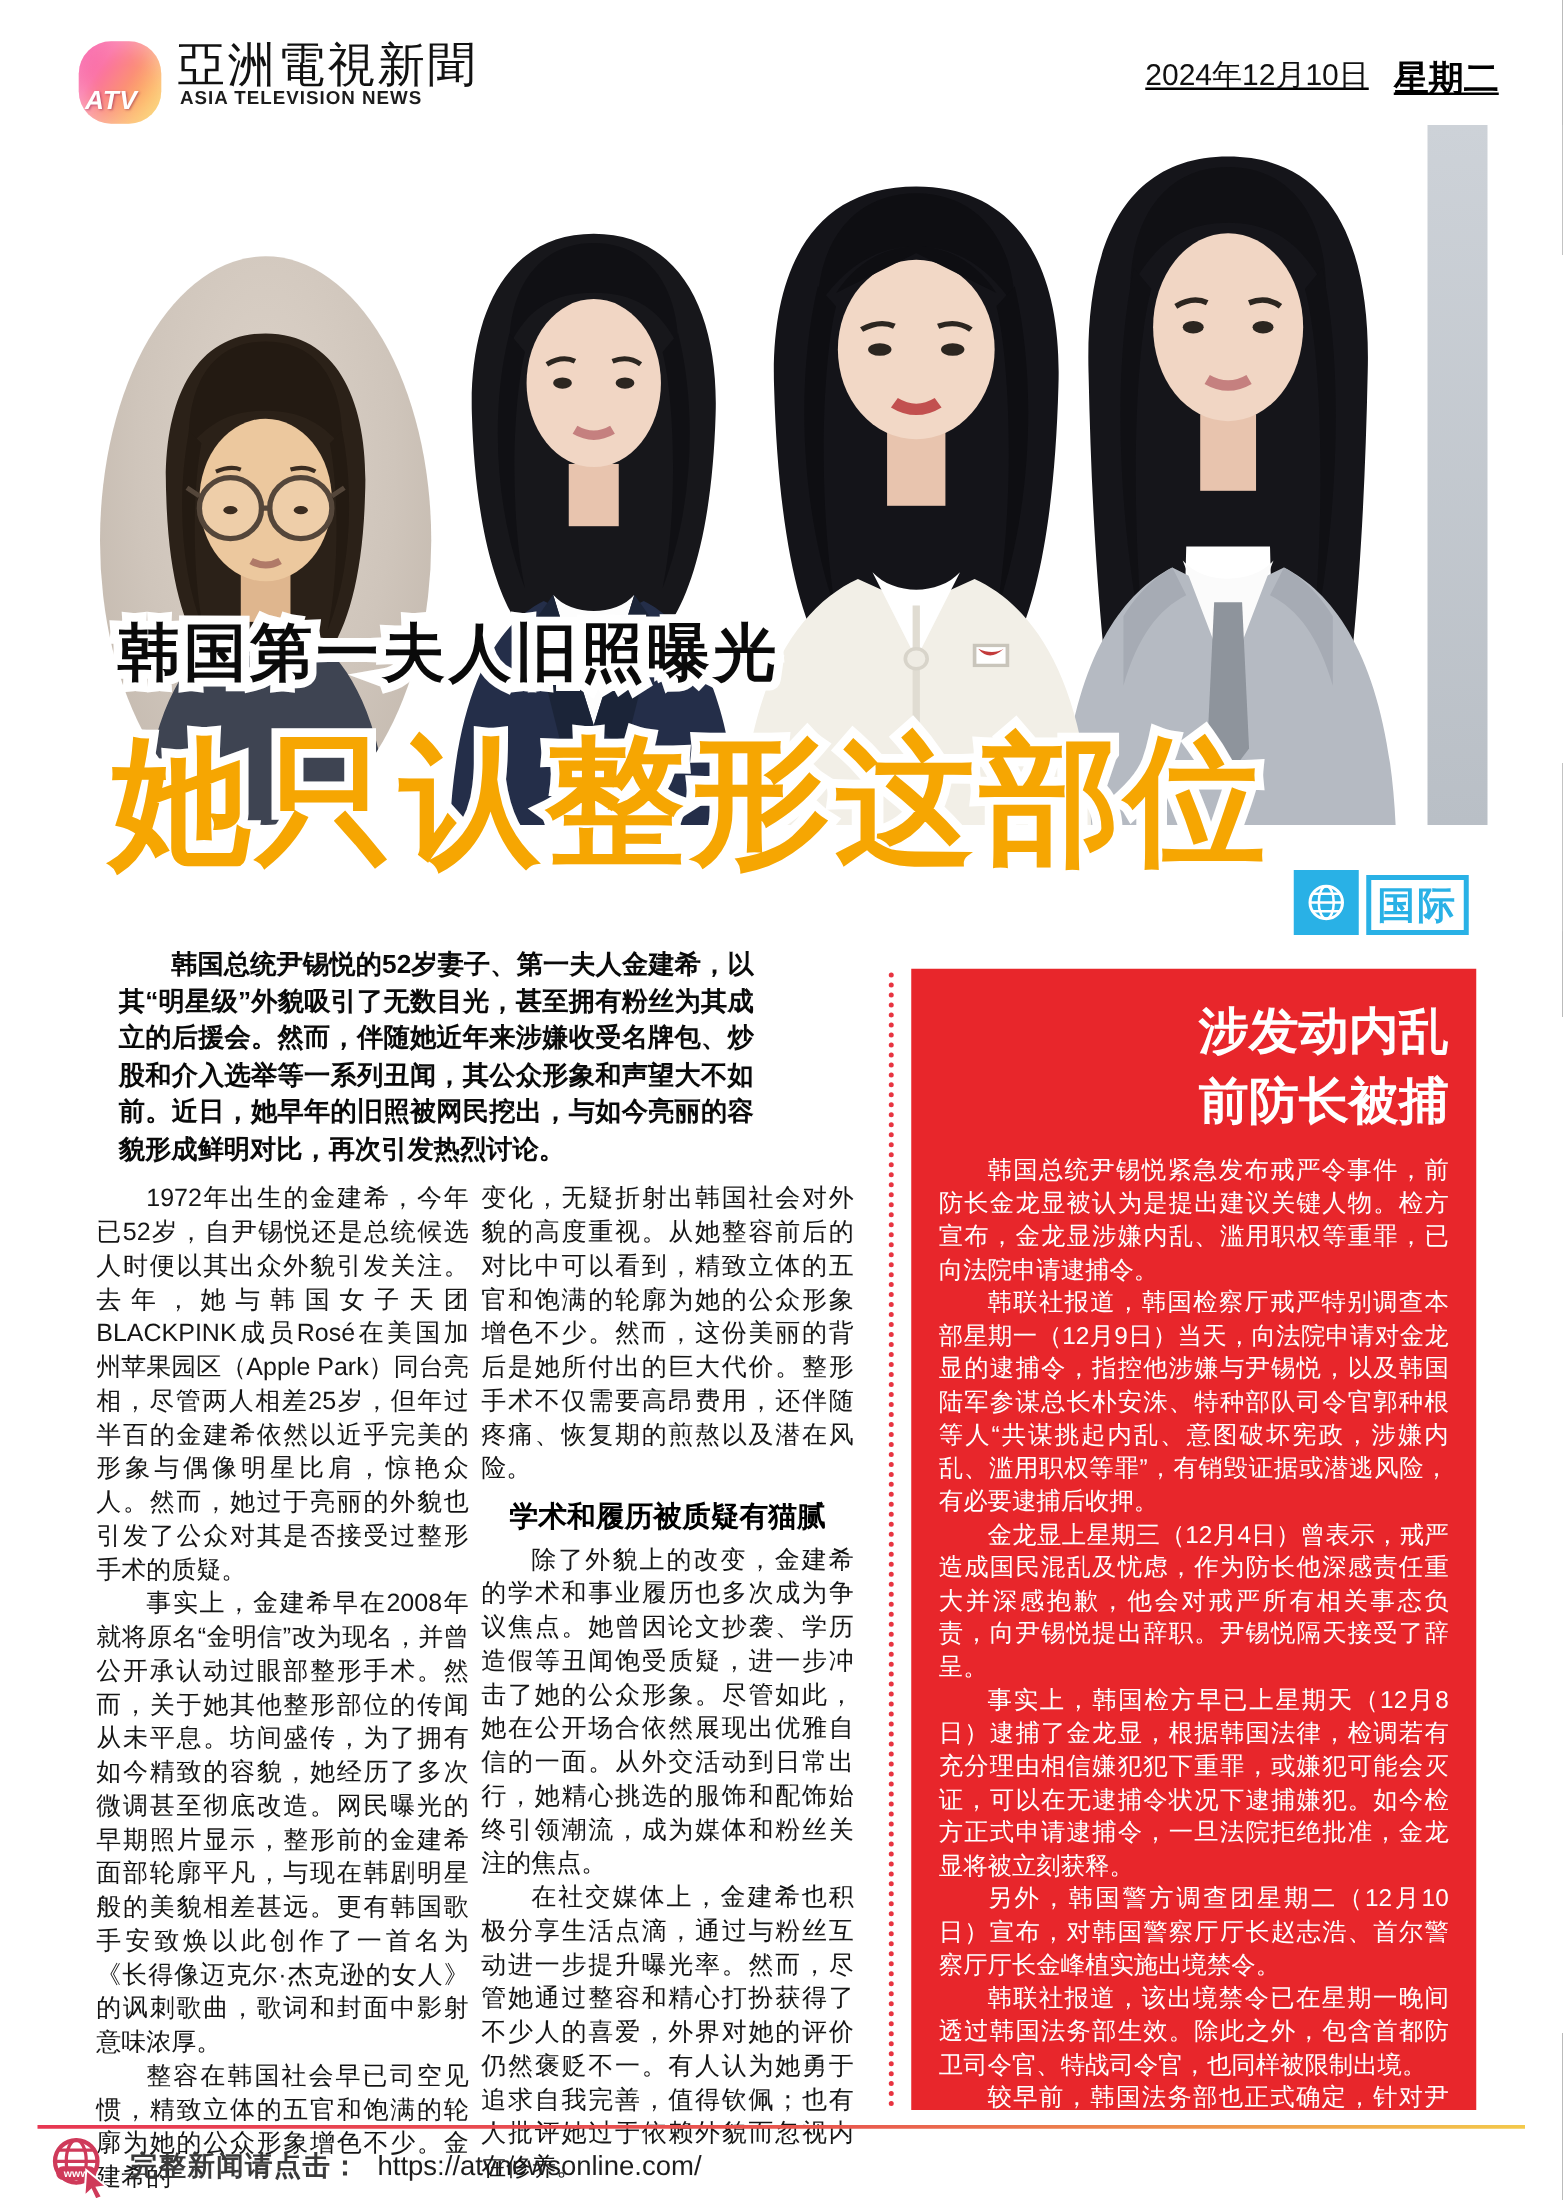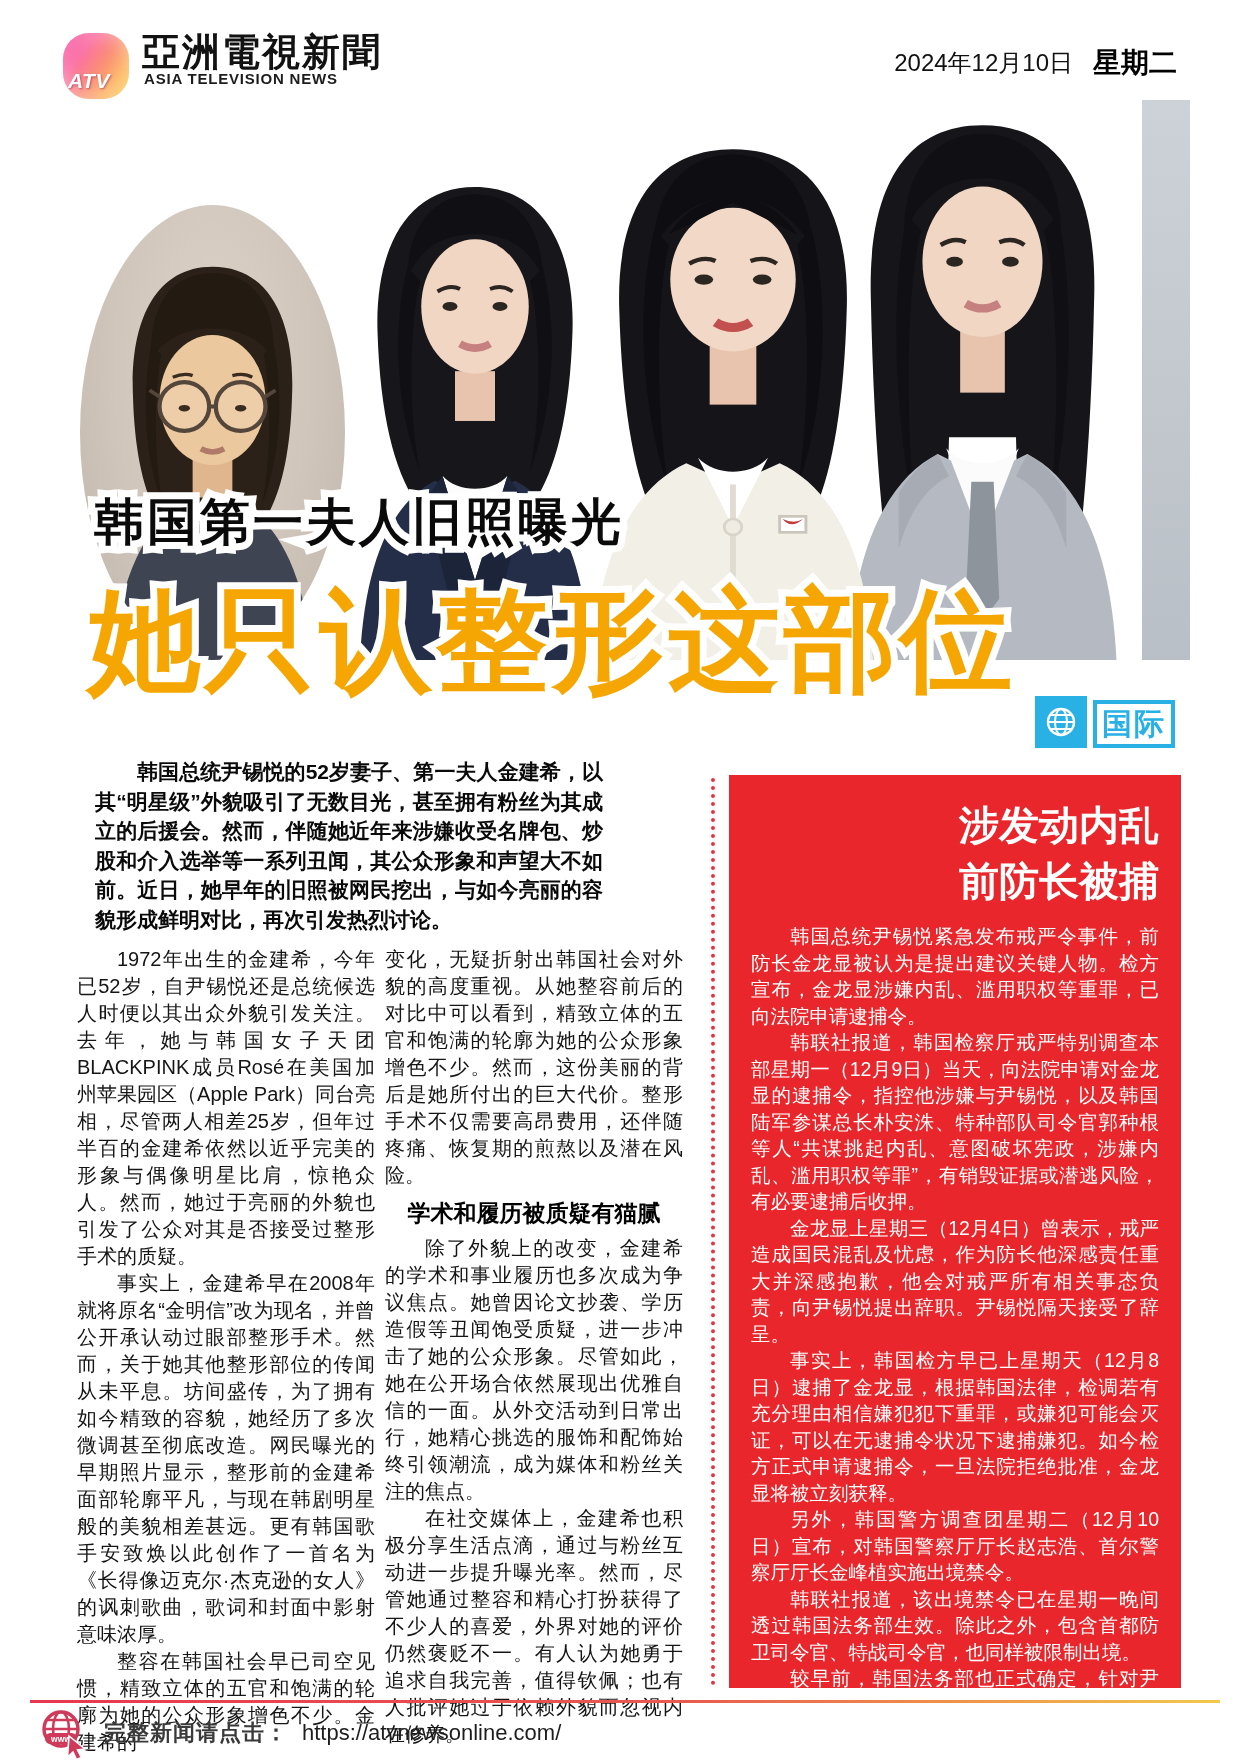--- a/index.html
+++ b/index.html
@@ -5,25 +5,25 @@
   html,body{margin:0;padding:0;background:#888;}
   #page{position:relative;width:1250px;height:1760px;background:#ffffff;overflow:hidden;
         font-family:"Liberation Sans","DejaVu Sans",sans-serif;margin:0 auto;}
 
   
   .logo{position:absolute;left:63px;top:33px;width:66px;height:66px;border-radius:26px;
         background:linear-gradient(125deg,#f6419b 0%,#fb6fa4 28%,#fb8f77 55%,#fdb45b 78%,#f6d44e 100%);
         box-shadow:inset -6px -10px 18px rgba(255,255,255,.25), inset 6px 8px 14px rgba(255,255,255,.18);}
   .logo span{position:absolute;left:5px;bottom:6px;color:#fff;font-weight:bold;font-style:italic;
         font-size:21px;letter-spacing:.5px;text-shadow:1px 1px 2px rgba(120,0,60,.45);}
-  .brand-cn{position:absolute;left:142px;top:27px;font-size:38px;font-weight:bold;color:#121212;letter-spacing:2px;}
+  .brand-cn{position:absolute;left:142px;top:27px;font-size:38px;font-weight:normal;color:#121212;letter-spacing:2px;}
   .brand-en{position:absolute;left:144px;top:70px;font-size:15px;font-weight:bold;color:#1c1c1c;letter-spacing:.8px;}
   .header-rule{position:absolute;left:292px;top:86px;width:893px;height:3px;
         background:linear-gradient(to right,#e7375​2 0%,#e73752 0%,#ef6b4c 45%,#f3c94b 100%);}
-  .dateline{position:absolute;right:73px;top:44px;display:flex;align-items:center;gap:20px;}
+  .dateline{position:absolute;right:51px;top:44px;display:flex;align-items:flex-start;gap:20px;text-decoration:underline;}
   .date-txt{font-size:24px;color:#111;}
   .weekday-txt{font-size:28px;font-weight:bold;color:#000;}
 
   
   .hero{position:absolute;left:0;top:100px;width:1250px;height:645px;background:#fff;overflow:hidden;z-index:1;}
   .bg-sliver{position:absolute;left:1142px;top:0;width:48px;height:560px;
         background:linear-gradient(to bottom,#cdd2d8,#b9bfc6);}
   .photo{position:absolute;}
   .photo svg{display:block;width:100%;height:100%;}
   .photo-old{left:80px;top:105px;width:265px;height:455px;border-radius:50%;overflow:hidden;z-index:6;

